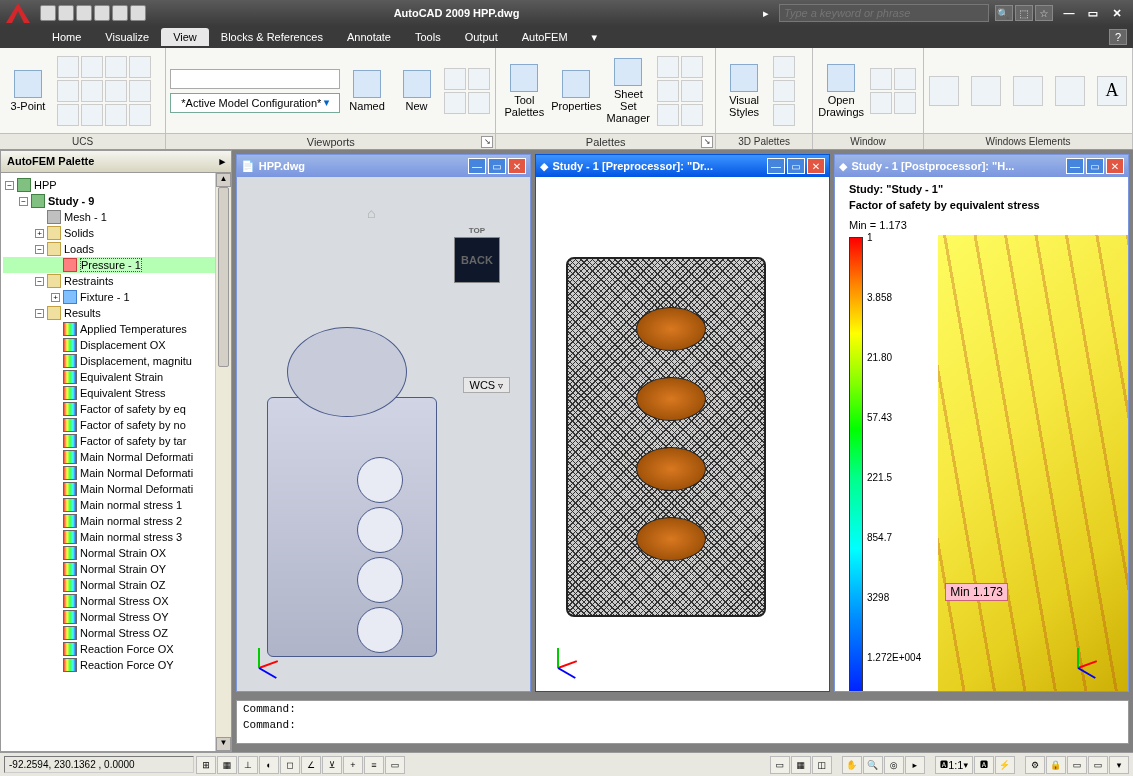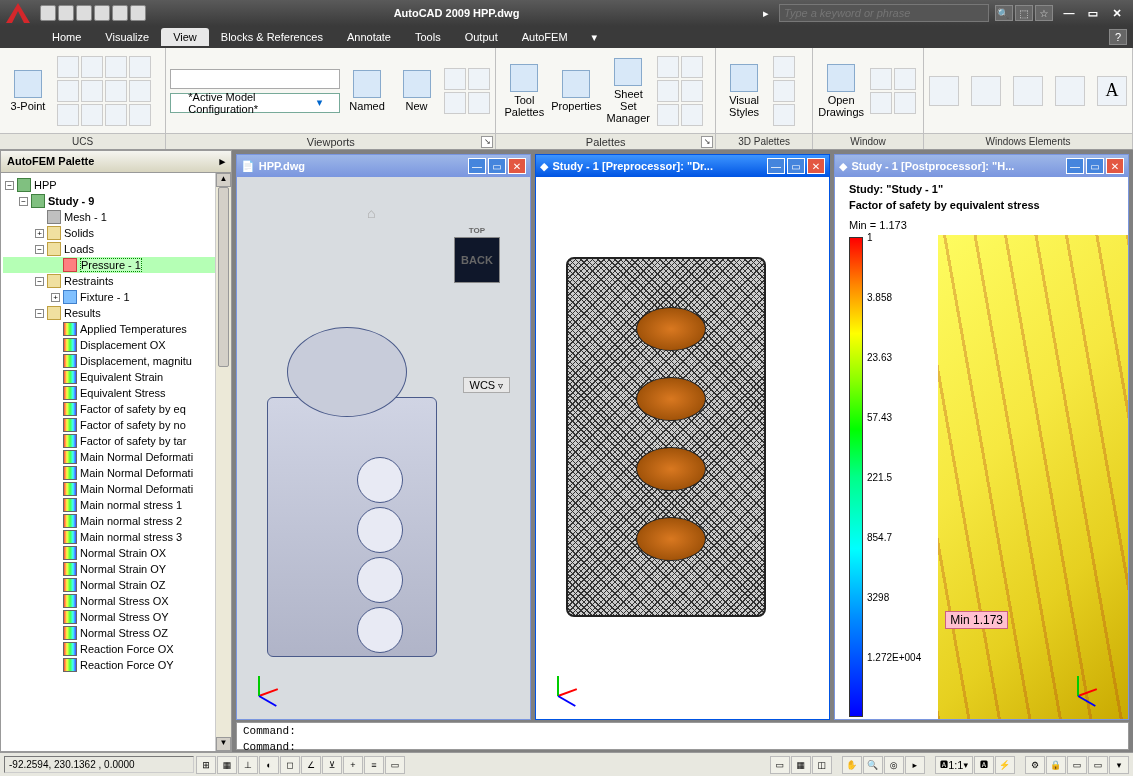--- a/index.html
+++ b/index.html
@@ -29,21 +29,21 @@
 .ribbon { height: 102px; background: #f7f7f3; border-bottom: 1px solid #999; display: flex; }
 .ribbon-panel { border-right: 1px solid #c0c0c0; display: flex; flex-direction: column; }
 .ribbon-content { flex: 1; display: flex; align-items: center; padding: 4px; gap: 4px; }
 .ribbon-label { height: 16px; background: #e8e8e0; border-top: 1px solid #c0c0c0; text-align: center; font-size: 10px; color: #333; line-height: 16px; position: relative; }
 .ribbon-label .launcher { position: absolute; right: 2px; top: 2px; width: 12px; height: 12px; border: 1px solid #999; background: #fff; font-size: 8px; line-height: 10px; cursor: pointer; }
 .rib-big { display: flex; flex-direction: column; align-items: center; width: 48px; cursor: pointer; font-size: 10px; text-align: center; }
 .rib-big-icon { width: 28px; height: 28px; background: #d8e8f8; border: 1px solid #88aacc; margin-bottom: 2px; }
 .rib-tiny { width: 22px; height: 22px; border: 1px solid #ccc; background: #eef3f8; cursor: pointer; margin: 1px; }
 .rib-grid { display: flex; flex-direction: column; }
 .rib-row { display: flex; }
-.rib-combo { width: 170px; height: 20px; border: 1px solid #7a9; background: #fff; padding: 0 17px; display: flex; align-items: center; justify-content: space-between; }
+.rib-combo { width: 170px; height: 20px; border: 1px solid #7a9; background: #fff; padding: 0 10px; display: flex; align-items: center; justify-content: space-between; }
 .rib-combo-empty { width: 170px; height: 20px; border: 1px solid #aaa; background: #fff; }
 
 
 .main { display: flex; height: 602px; background: #808080; }
 
 
 .palette { width: 232px; background: #ece9d8; border: 1px solid #999; display: flex; flex-direction: column; justify-content: flex-end; }
 .palette-title { height: 22px; background: linear-gradient(#f5f5f0, #d8d5c0); border-bottom: 1px solid #999; font-weight: bold; padding: 4px 6px; display: flex; justify-content: space-between; }
 .palette-tree { flex: 1; overflow: auto; background: #fff; padding: 4px 2px; position: relative; }
 .tree-item { display: flex; align-items: center; gap: 3px; padding: 1px 0; white-space: nowrap; cursor: pointer; }
@@ -97,21 +97,21 @@
 .result-title { position: absolute; top: 6px; left: 14px; font-weight: bold; }
 .result-sub { position: absolute; top: 22px; left: 14px; font-weight: bold; }
 .result-min { position: absolute; top: 42px; left: 14px; }
 .colorbar { position: absolute; top: 60px; left: 14px; width: 14px; height: 480px; background: linear-gradient(to bottom, #ff0000 0%, #ff8800 10%, #ffff00 20%, #88ff00 30%, #00ff00 40%, #00ff88 50%, #00ffff 65%, #0088ff 80%, #0000ff 100%); border: 1px solid #333; }
 .cb-tick { position: absolute; left: 32px; font-size: 10px; transform: translateY(-50%); white-space: nowrap; }
 .result-surface { position: absolute; top: 58px; right: 0; width: 190px; height: 490px; background: linear-gradient(135deg, #fefc60 0%, #f6e840 40%, #e6d020 70%, #c8a800 100%); overflow: hidden; }
 .result-surface::before { content: ''; position: absolute; inset: 0; background: repeating-linear-gradient(80deg, rgba(180,60,20,0.3) 0 3px, transparent 3px 30px); }
 .min-marker { position: absolute; bottom: 90px; right: 120px; background: #ffc0d0; border: 1px solid #cc6080; padding: 1px 4px; font-size: 12px; }
 
 
-.cmdline { height: 28px; background: #fff; border: 1px solid #999; margin: 2px 4px; }
+.cmdline { height: 44px; background: #fff; border: 1px solid #999; margin: 8px 4px; }
 .cmdline-row { padding: 2px 6px; font-family: 'Courier New', monospace; font-size: 11px; }
 
 
 .statusbar { height: 24px; background: #e8e8e0; border-top: 1px solid #999; display: flex; align-items: center; padding: 0 4px; gap: 2px; }
 .status-coords { width: 190px; border: 1px inset #ccc; padding: 2px 4px; font-size: 10px; }
 .status-btns { display: flex; gap: 1px; }
 .status-btn { width: 20px; height: 18px; border: 1px solid #bbb; background: #f0f0e8; cursor: pointer; display: flex; align-items: center; justify-content: center; font-size: 9px; }
 .status-sep { width: 8px; }
 .status-right { margin-left: auto; display: flex; gap: 1px; }
 </style>
@@ -547,21 +547,21 @@
           </div>
         </div>
         <div class="view-body white">
           <div class="result-title">Study: "Study - 1"</div>
           <div class="result-sub">Factor of safety by equivalent stress</div>
           <div class="result-min">Min = 1.173</div>
           <div class="colorbar"></div>
           <div id="cb-ticks">
               <div class="cb-tick" style="top: 60px;">1</div>
               <div class="cb-tick" style="top: 120px;">3.858</div>
-              <div class="cb-tick" style="top: 180px;">23.63</div>
+              <div class="cb-tick" style="top: 180px;">21.80</div>
               <div class="cb-tick" style="top: 240px;">57.43</div>
               <div class="cb-tick" style="top: 300px;">221.5</div>
               <div class="cb-tick" style="top: 360px;">854.7</div>
               <div class="cb-tick" style="top: 420px;">3298</div>
               <div class="cb-tick" style="top: 480px;">1.272E+004</div>
             </div>
           <div class="result-surface"></div>
           <div class="min-marker">Min 1.173</div>
           <div class="axis-triad" style="left:auto;right:20px">
               <div class="ax x"></div>

